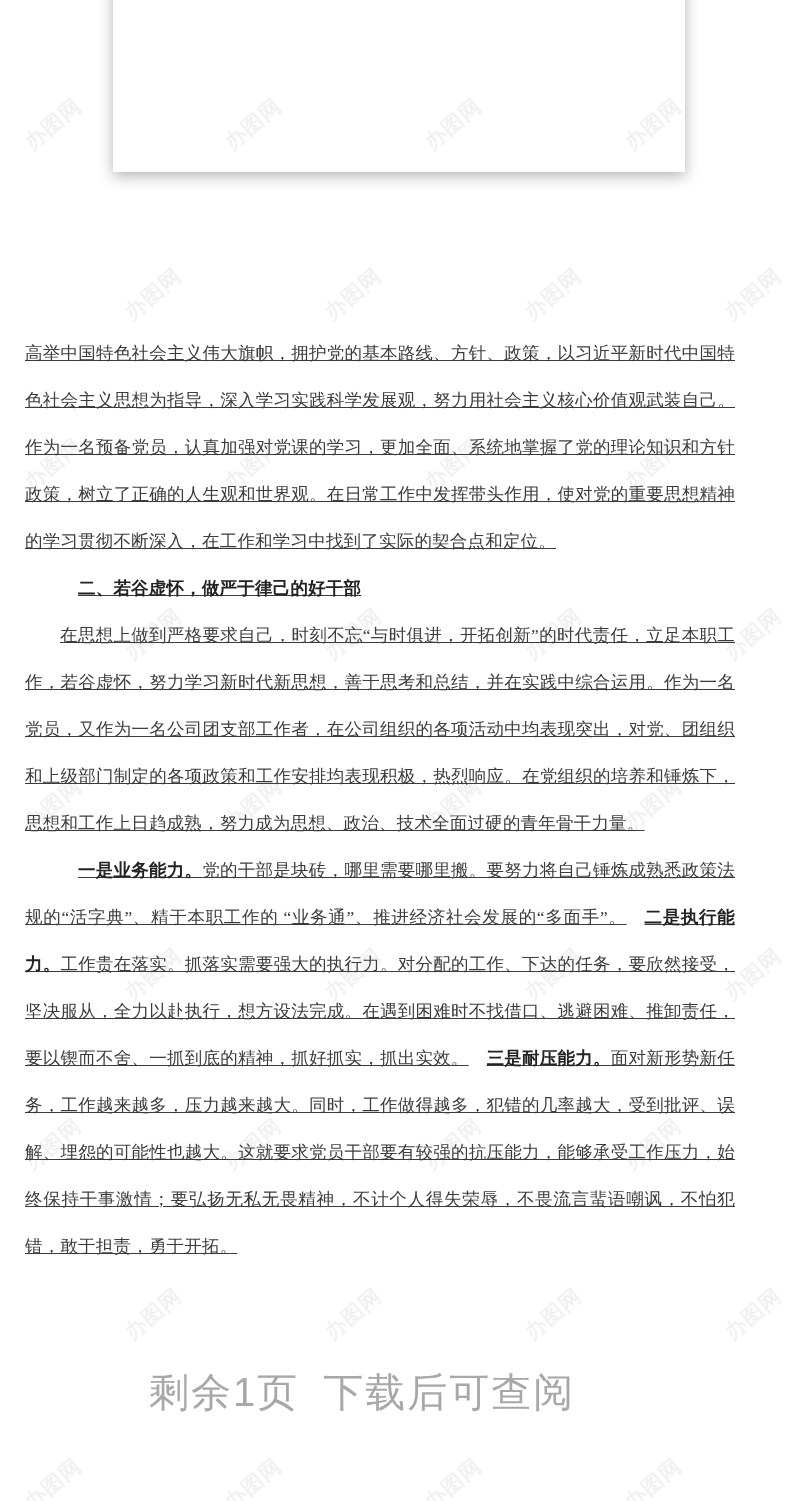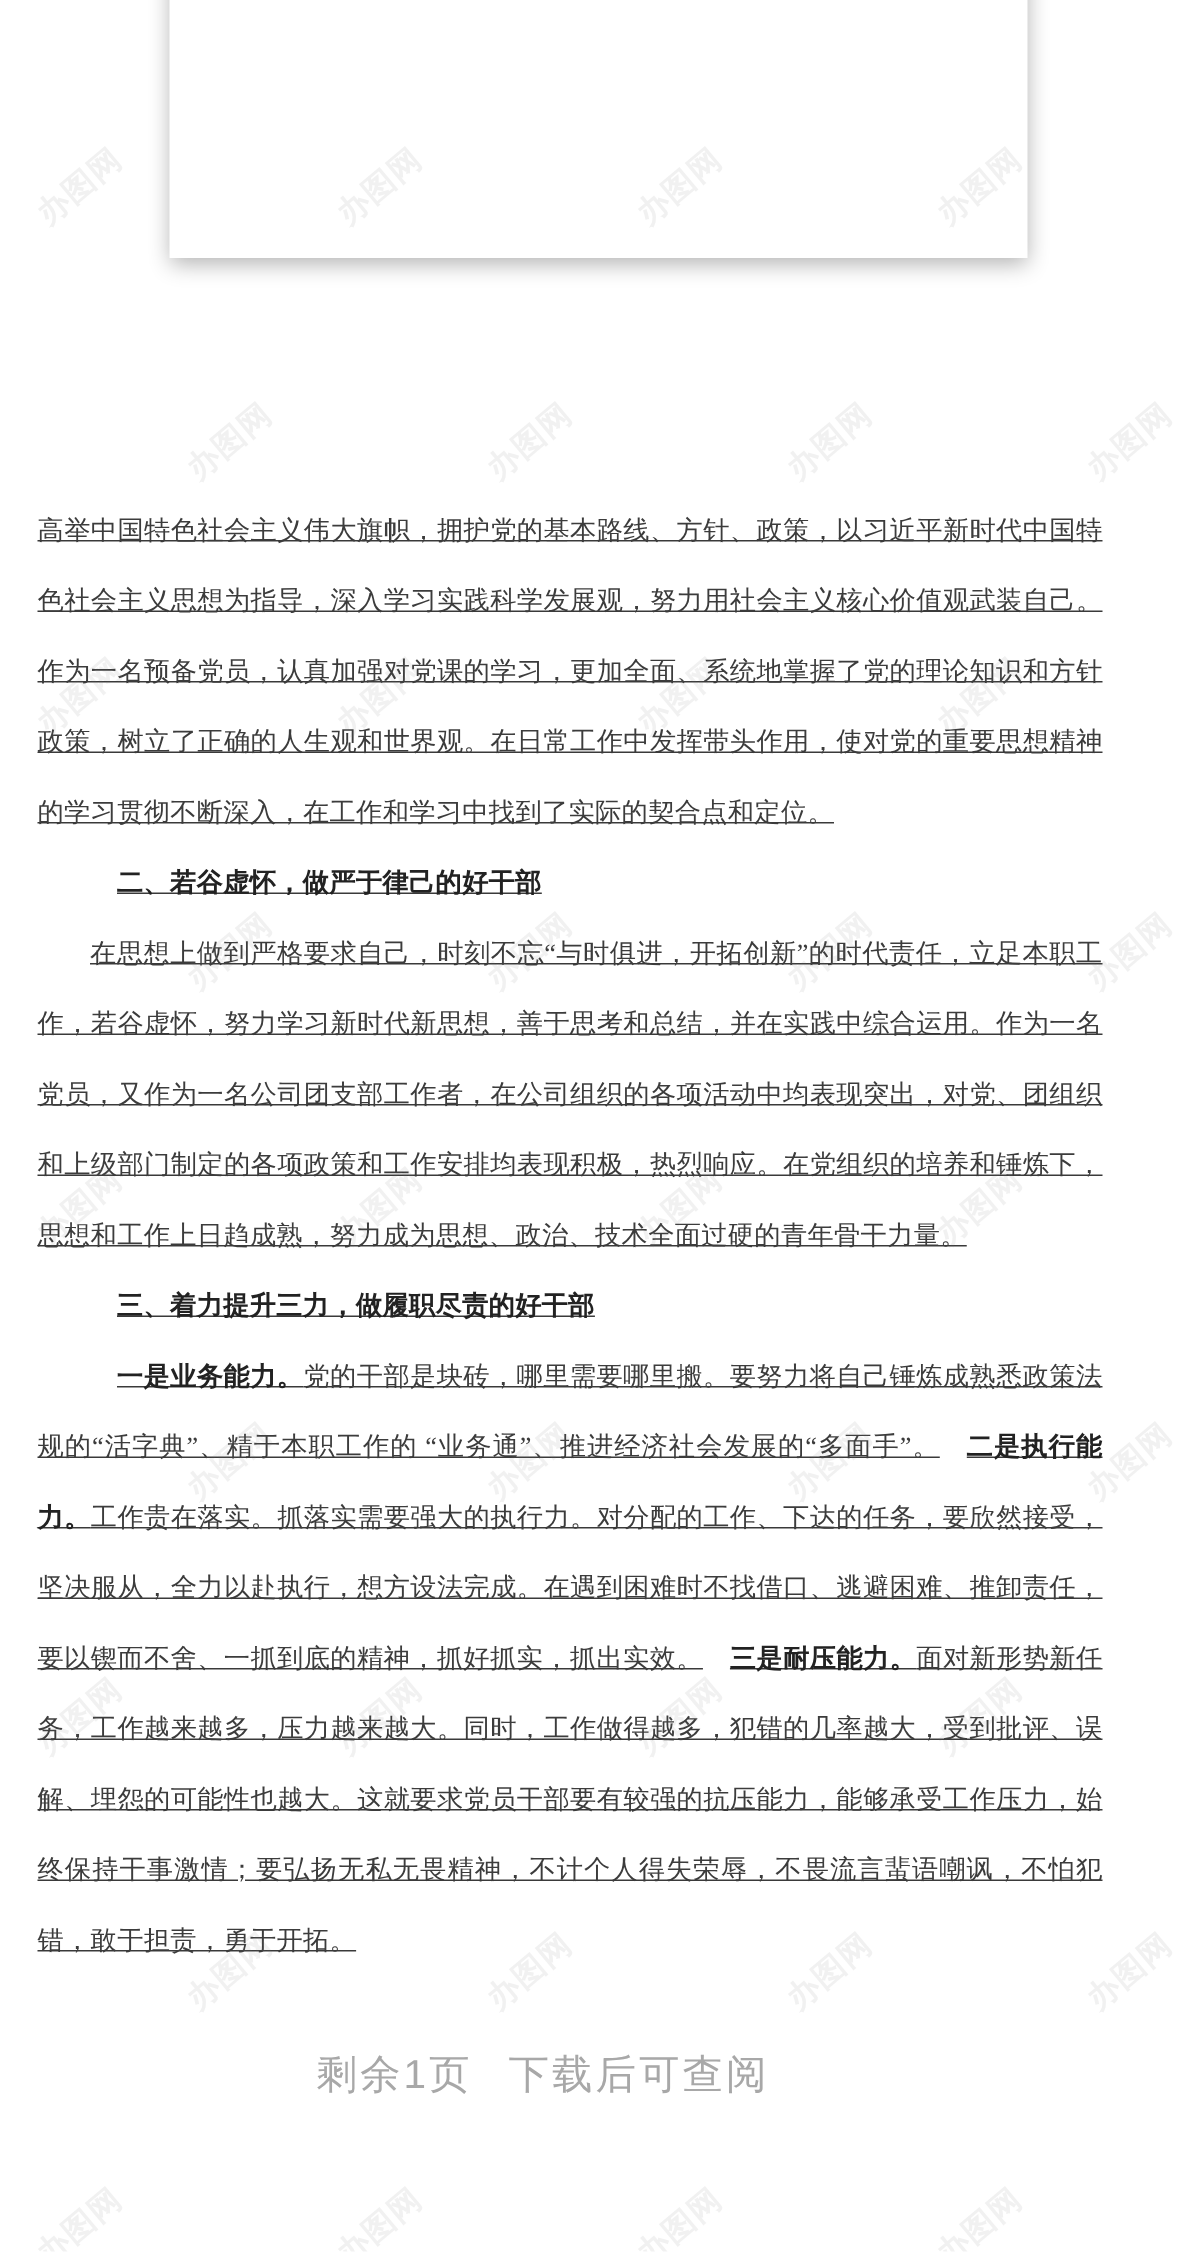--- a/index.html
+++ b/index.html
@@ -98,41 +98,40 @@
 
   
   #footer-notice {
     position: absolute;
     left: 0;
     top: 1365px;
     width: 724px;
     text-align: center;
     z-index: 4;
     font-family: "Liberation Sans", "DejaVu Sans", sans-serif;
-    font-size: 27px;
+    font-size: 40px;
     color: #a8a8a8;
     letter-spacing: 2px;
     user-select: none;
   }
   #footer-notice .gap { display: inline-block; width: 24px; }
 </style>
 </head>
 <body>
 
 <div id="page-card-top">
   <div class="card-inner">
     <p>和发扬积极正面责任感，传递千千精神与时进步，在共同的学园贵中成长发展，使团贵在社学</p>
   </div>
 </div>
 
 <div id="doc-body">
     <p class=""><span>高举中国特色社会主义伟大旗帜，拥护党的基本路线、方针、政策，以习近平新时代中国特色社会主义思想为指导，深入学习实践科学发展观，努力用社会主义核心价值观武装自己。作为一名预备党员，认真加强对党课的学习，更加全面、系统地掌握了党的理论知识和方针政策，树立了正确的人生观和世界观。在日常工作中发挥带头作用，使对党的重要思想精神的学习贯彻不断深入，在工作和学习中找到了实际的契合点和定位。</span></p>
     <p class="heading indent"><b>二、若谷虚怀，做严于律己的好干部</b></p>
     <p class=" indent"><span>在思想上做到严格要求自己，时刻不忘“与时俱进，开拓创新”的时代责任，立足本职工作，若谷虚怀，努力学习新时代新思想，善于思考和总结，并在实践中综合运用。作为一名党员，又作为一名公司团支部工作者，在公司组织的各项活动中均表现突出，对党、团组织和上级部门制定的各项政策和工作安排均表现积极，热烈响应。在党组织的培养和锤炼下，思想和工作上日趋成熟，努力成为思想、政治、技术全面过硬的青年骨干力量。</span></p>
-    <p class="heading indent"><b>三、着力提升三力，做履职尽责的好干部</b></p>
     <p class=" indent"><b>一是业务能力。</b><span>党的干部是块砖，哪里需要哪里搬。要努力将自己锤炼成熟悉政策法规的“活字典”、精于本职工作的 “业务通”、推进经济社会发展的“多面手”。</span><b>二是执行能力。</b><span>工作贵在落实。抓落实需要强大的执行力。对分配的工作、下达的任务，要欣然接受，坚决服从，全力以赴执行，想方设法完成。在遇到困难时不找借口、逃避困难、推卸责任，要以锲而不舍、一抓到底的精神，抓好抓实，抓出实效。</span><b>三是耐压能力。</b><span>面对新形势新任务，工作越来越多，压力越来越大。同时，工作做得越多，犯错的几率越大，受到批评、误解、埋怨的可能性也越大。这就要求党员干部要有较强的抗压能力，能够承受工作压力，始终保持干事激情；要弘扬无私无畏精神，不计个人得失荣辱，不畏流言蜚语嘲讽，不怕犯错，敢于担责，勇于开拓。</span></p>
   </div>
 
 <div id="watermark-layer">
     <div class="wm" style="left: 20px; top: 110px;">办图网</div>
     <div class="wm" style="left: 220px; top: 110px;">办图网</div>
     <div class="wm" style="left: 420px; top: 110px;">办图网</div>
     <div class="wm" style="left: 620px; top: 110px;">办图网</div>
     <div class="wm" style="left: 120px; top: 280px;">办图网</div>
     <div class="wm" style="left: 320px; top: 280px;">办图网</div>

